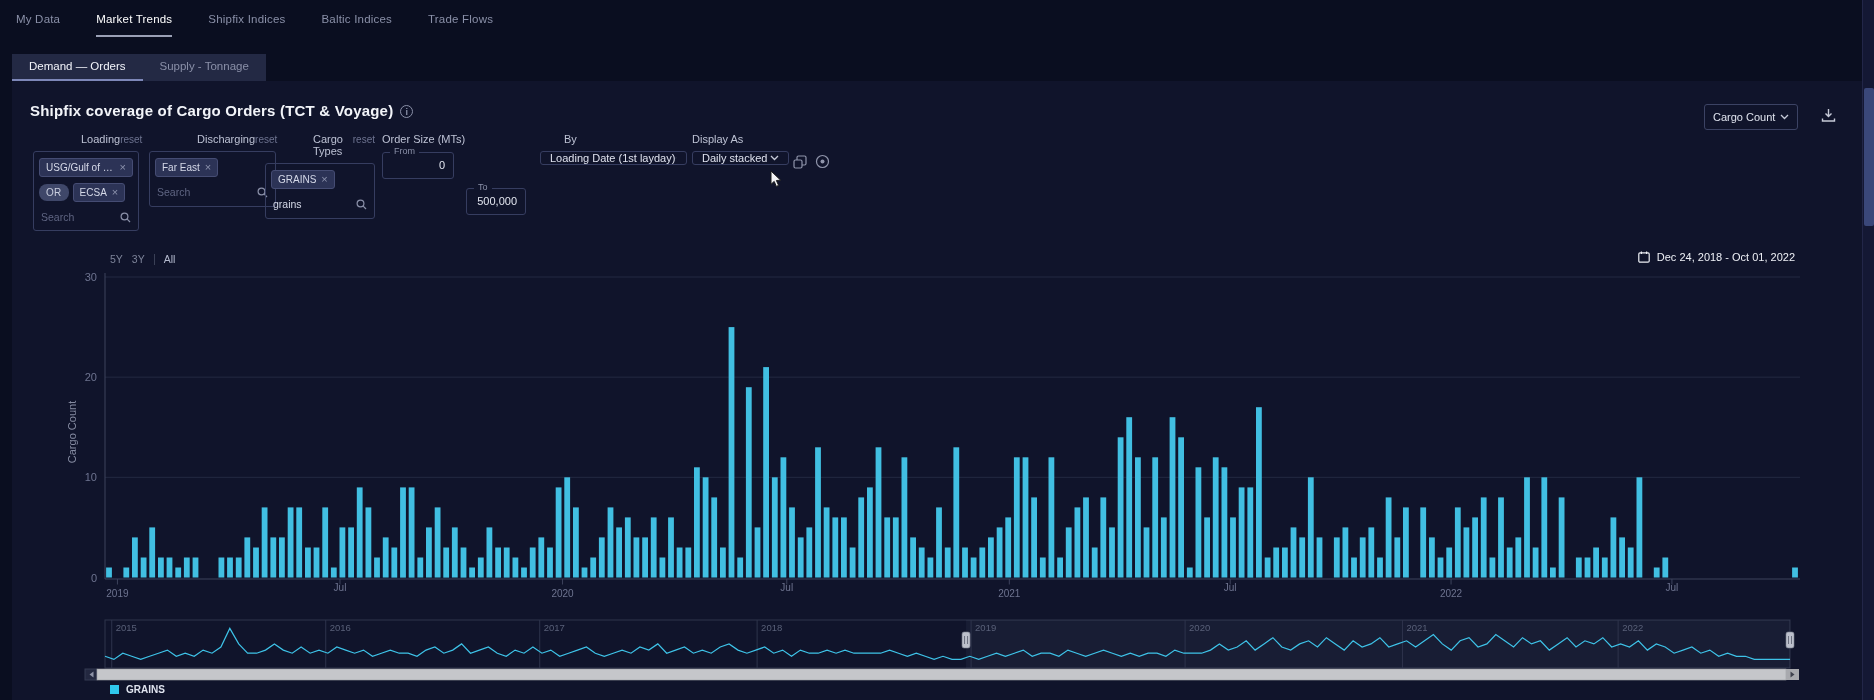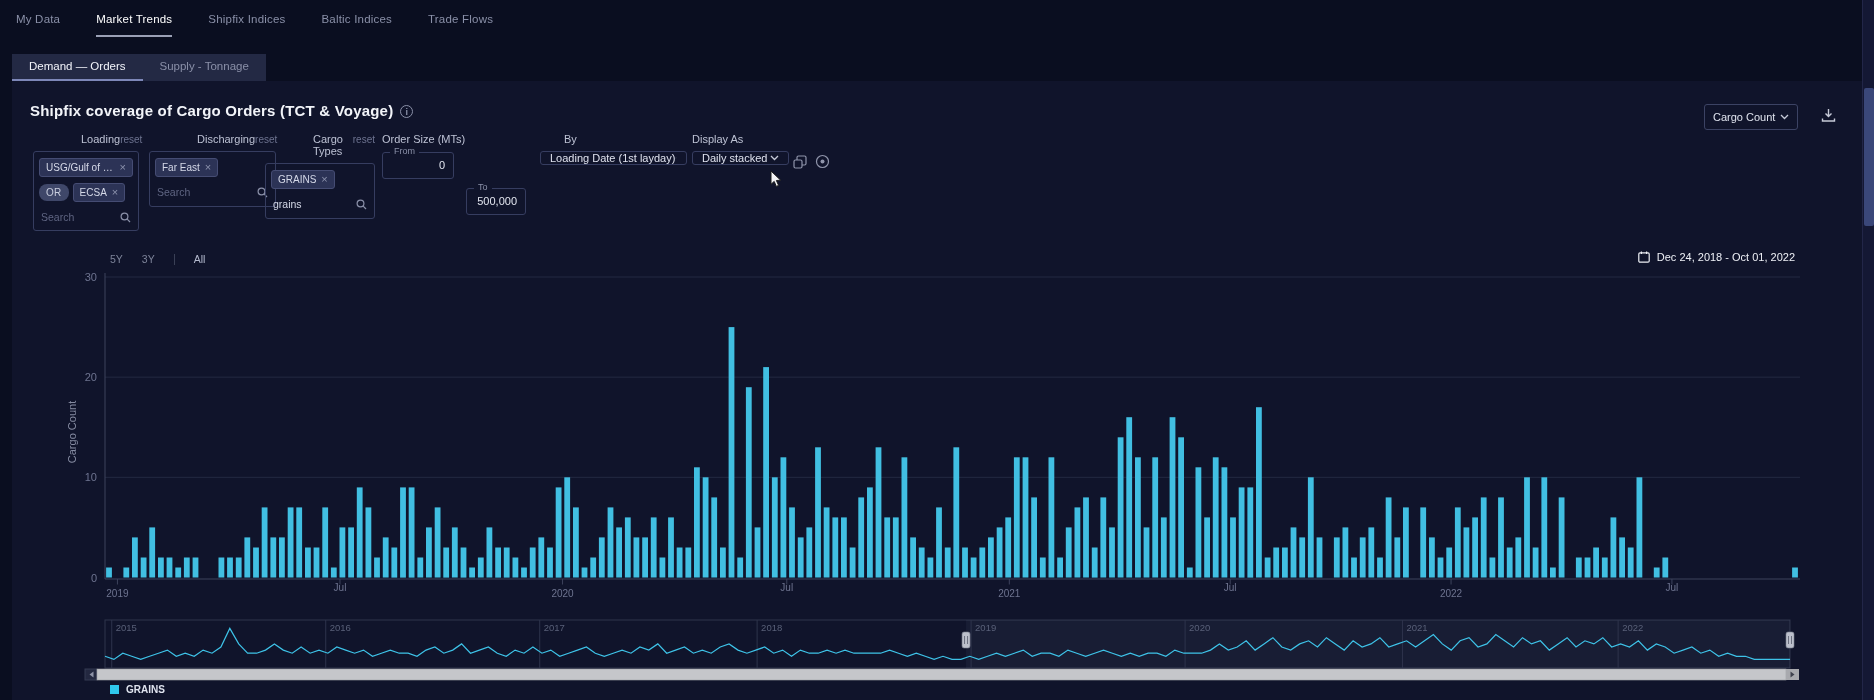--- a/index.html
+++ b/index.html
@@ -45,21 +45,21 @@
   .searchrow .ph { font-size:10.5px; color:#5f6582; }
   .searchrow .val { font-size:10.5px; color:#d5d9e8; }
   .fieldset { position:absolute; border:1px solid #363d60; border-radius:3px; height:27px; }
   .fieldset .legend { position:absolute; top:-7px; left:7px; background:#10142b; padding:0 4px; font-size:9px; color:#8a90a8; }
   .fieldset .fval { position:absolute; right:8px; top:6px; font-size:11px; color:#e2e5ef; }
   .selectbox { position:absolute; height:14px; border:1px solid #363d60; border-radius:3px; display:flex;
     align-items:center; justify-content:space-between; padding:0 9px; cursor:pointer; }
   .selectbox span { font-size:11px; color:#dfe2ee; white-space:nowrap; }
   .toolicons { position:absolute; left:781px; top:73px; display:flex; gap:8px; align-items:center; }
   
-  .range-row { position:absolute; left:98px; top:172px; display:flex; gap:19px; align-items:center; }
+  .range-row { position:absolute; left:98px; top:172px; display:flex; gap:9px; align-items:center; }
   .range-btn { font-size:10.5px; color:#7d8399; cursor:pointer; }
   .range-btn.sel { color:#b4bace; }
   .range-div { width:1px; height:11px; background:#3a4056; }
   .date-range { position:absolute; right:67px; top:170px; display:flex; align-items:center; gap:7px; }
   .date-range span { font-size:11px; color:#eef0f6; }
   .legend-row { position:absolute; left:98px; top:603px; display:flex; align-items:center; gap:7px; }
   .legend-swatch { width:9px; height:9px; }
   .legend-label { font-size:10px; font-weight:bold; color:#dfe3ee; }
   svg.chart { position:absolute; left:0; top:248px; width:1874px; height:452px; overflow:visible; }
   

